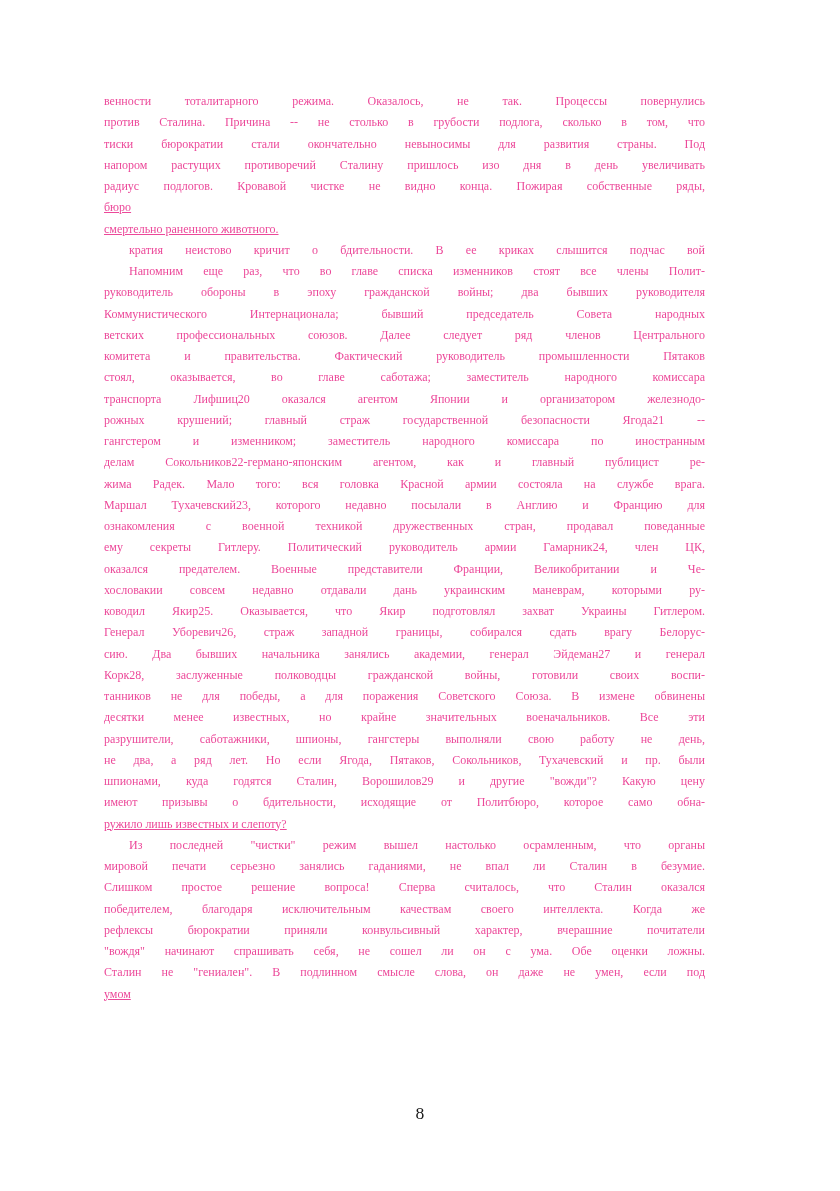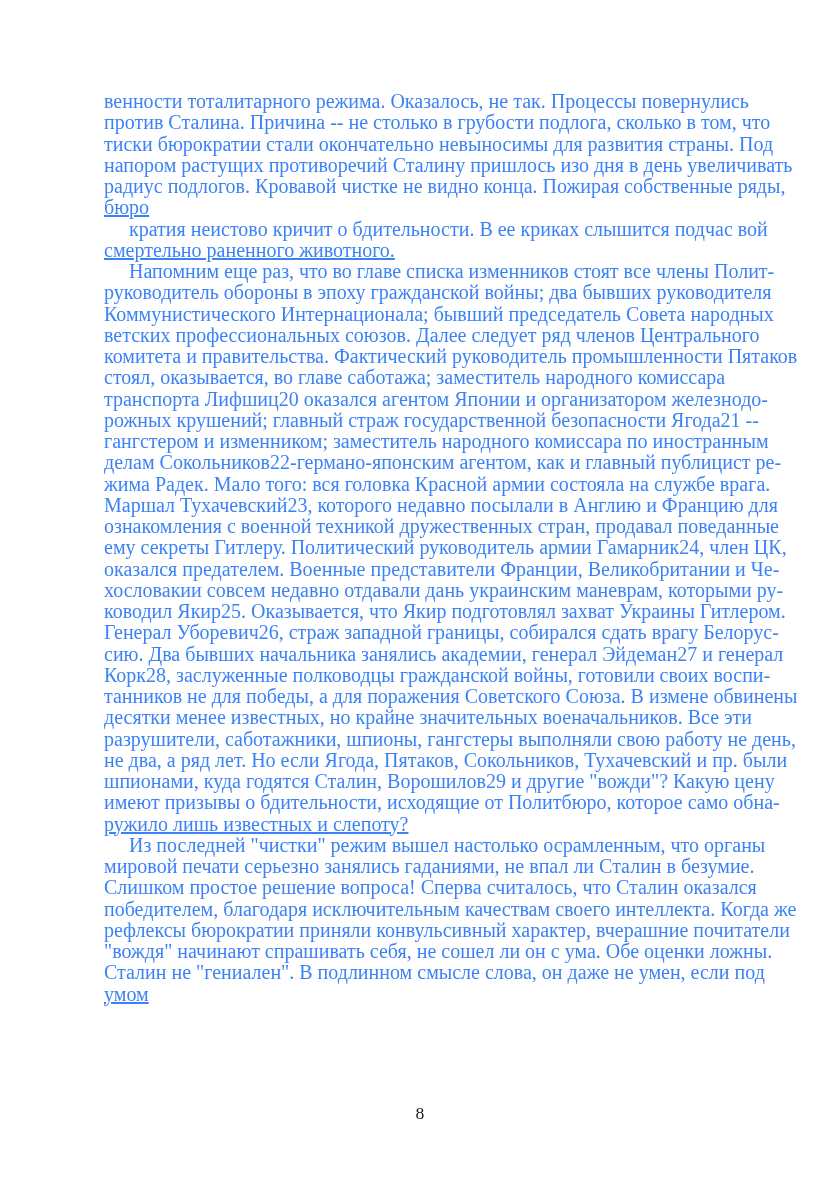--- a/index.html
+++ b/index.html
@@ -3,23 +3,23 @@
 <meta charset="utf-8">
 <style>
   html, body { margin: 0; padding: 0; background: #ffffff; }
   body { width: 840px; height: 1191px; position: relative; overflow: hidden; }
   .page {
     position: absolute;
     left: 104px;
     top: 91px;
     width: 601px;
     font-family: "Liberation Serif", "DejaVu Serif", serif;
-    font-size: 20px;
+    font-size: 12px;
     line-height: 21.25px;
-    color: #3b82f6;
+    color: #ec4899;
   }
   .para {
     margin: 0;
     text-align: justify;
     text-align-last: left;
   }
   .line { display: block; text-align: justify; text-align-last: justify; white-space: nowrap; }
   .line.last { text-align-last: left; text-decoration: underline; }
   .line.ind { padding-left: 25px; }
   .page-number {
@@ -38,22 +38,22 @@
 <div class="page" id="doc">
     <div class="para">
       <span class="line">венности тоталитарного режима. Оказалось, не так. Процессы повернулись</span>
       <span class="line">против Сталина. Причина -- не столько в грубости подлога, сколько в том, что</span>
       <span class="line">тиски бюрократии стали окончательно невыносимы для развития страны. Под</span>
       <span class="line">напором растущих противоречий Сталину пришлось изо дня в день увеличивать</span>
       <span class="line">радиус подлогов. Кровавой чистке не видно конца. Пожирая собственные ряды,</span>
       <span class="line last">бюро</span>
     </div>
     <div class="para">
+      <span class="line last">смертельно раненного животного.</span>
       <span class="line ind">кратия неистово кричит о бдительности. В ее криках слышится подчас вой</span>
-      <span class="line last">смертельно раненного животного.</span>
     </div>
     <div class="para">
       <span class="line ind">Напомним еще раз, что во главе списка изменников стоят все члены Полит-</span>
       <span class="line">руководитель обороны в эпоху гражданской войны; два бывших руководителя</span>
       <span class="line">Коммунистического Интернационала; бывший председатель Совета народных</span>
       <span class="line">ветских профессиональных союзов. Далее следует ряд членов Центрального</span>
       <span class="line">комитета и правительства. Фактический руководитель промышленности Пятаков</span>
       <span class="line">стоял, оказывается, во главе саботажа; заместитель народного комиссара</span>
       <span class="line">транспорта Лифшиц20 оказался агентом Японии и организатором железнодо-</span>
       <span class="line">рожных крушений; главный страж государственной безопасности Ягода21 --</span>

